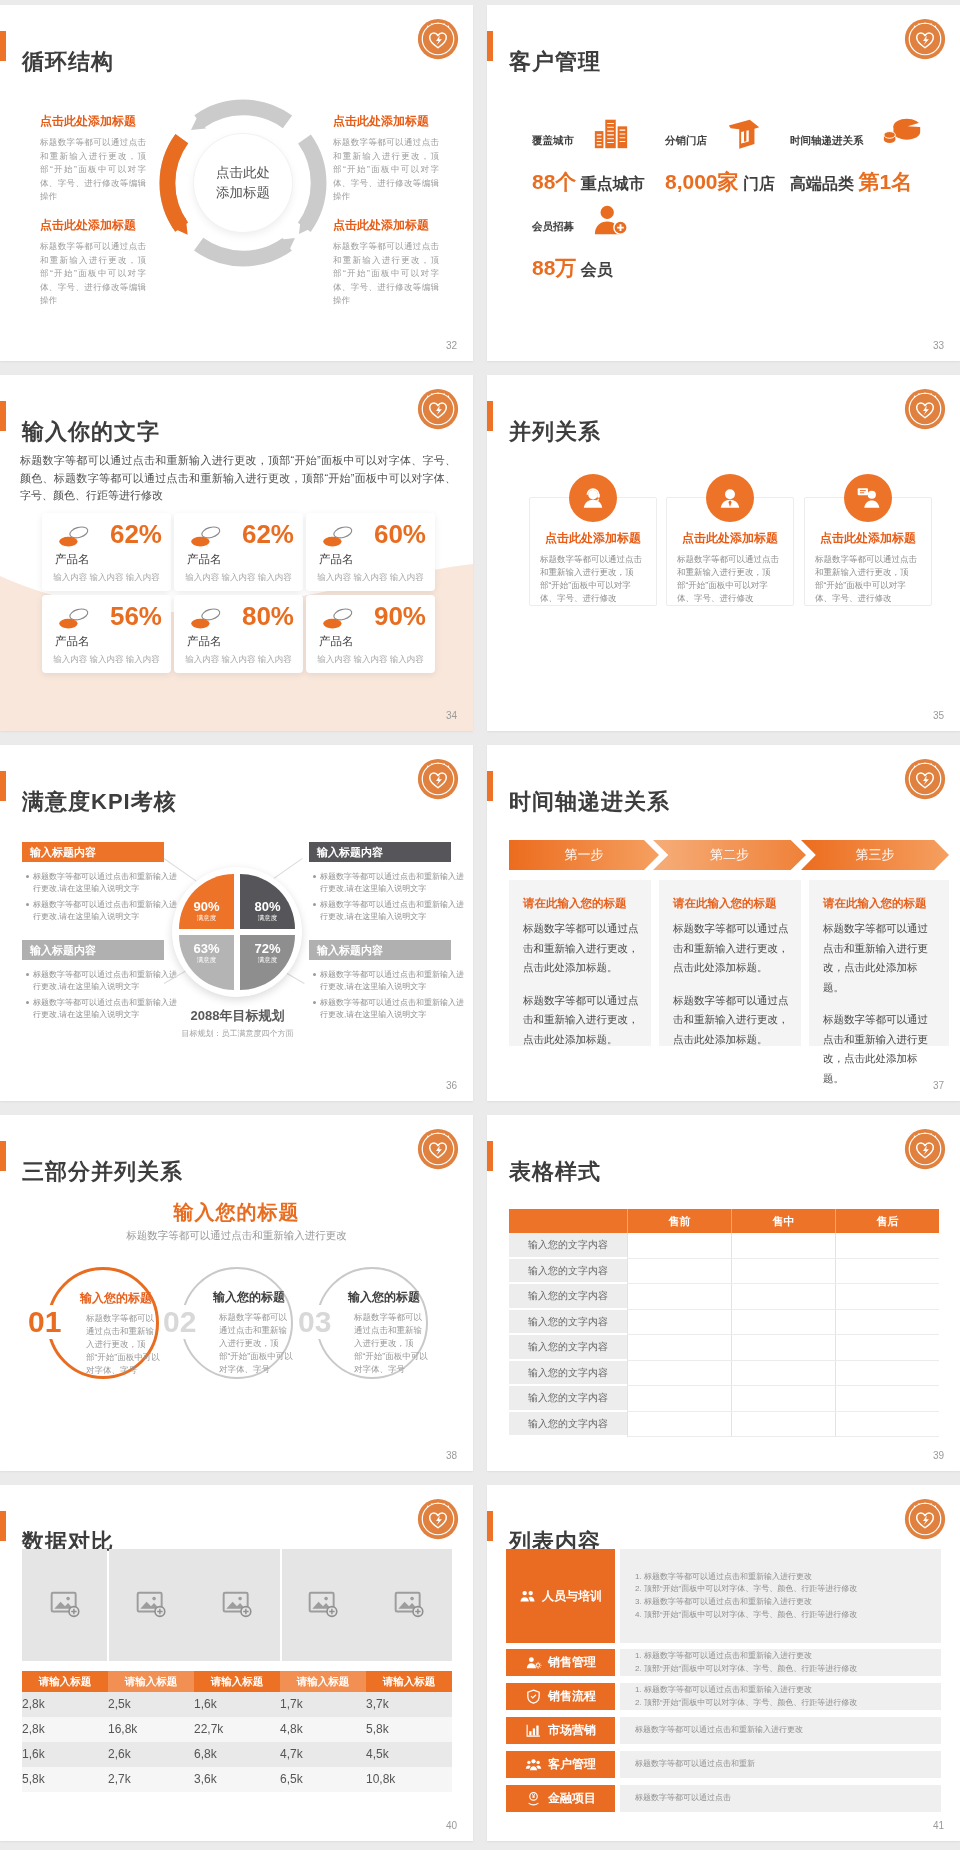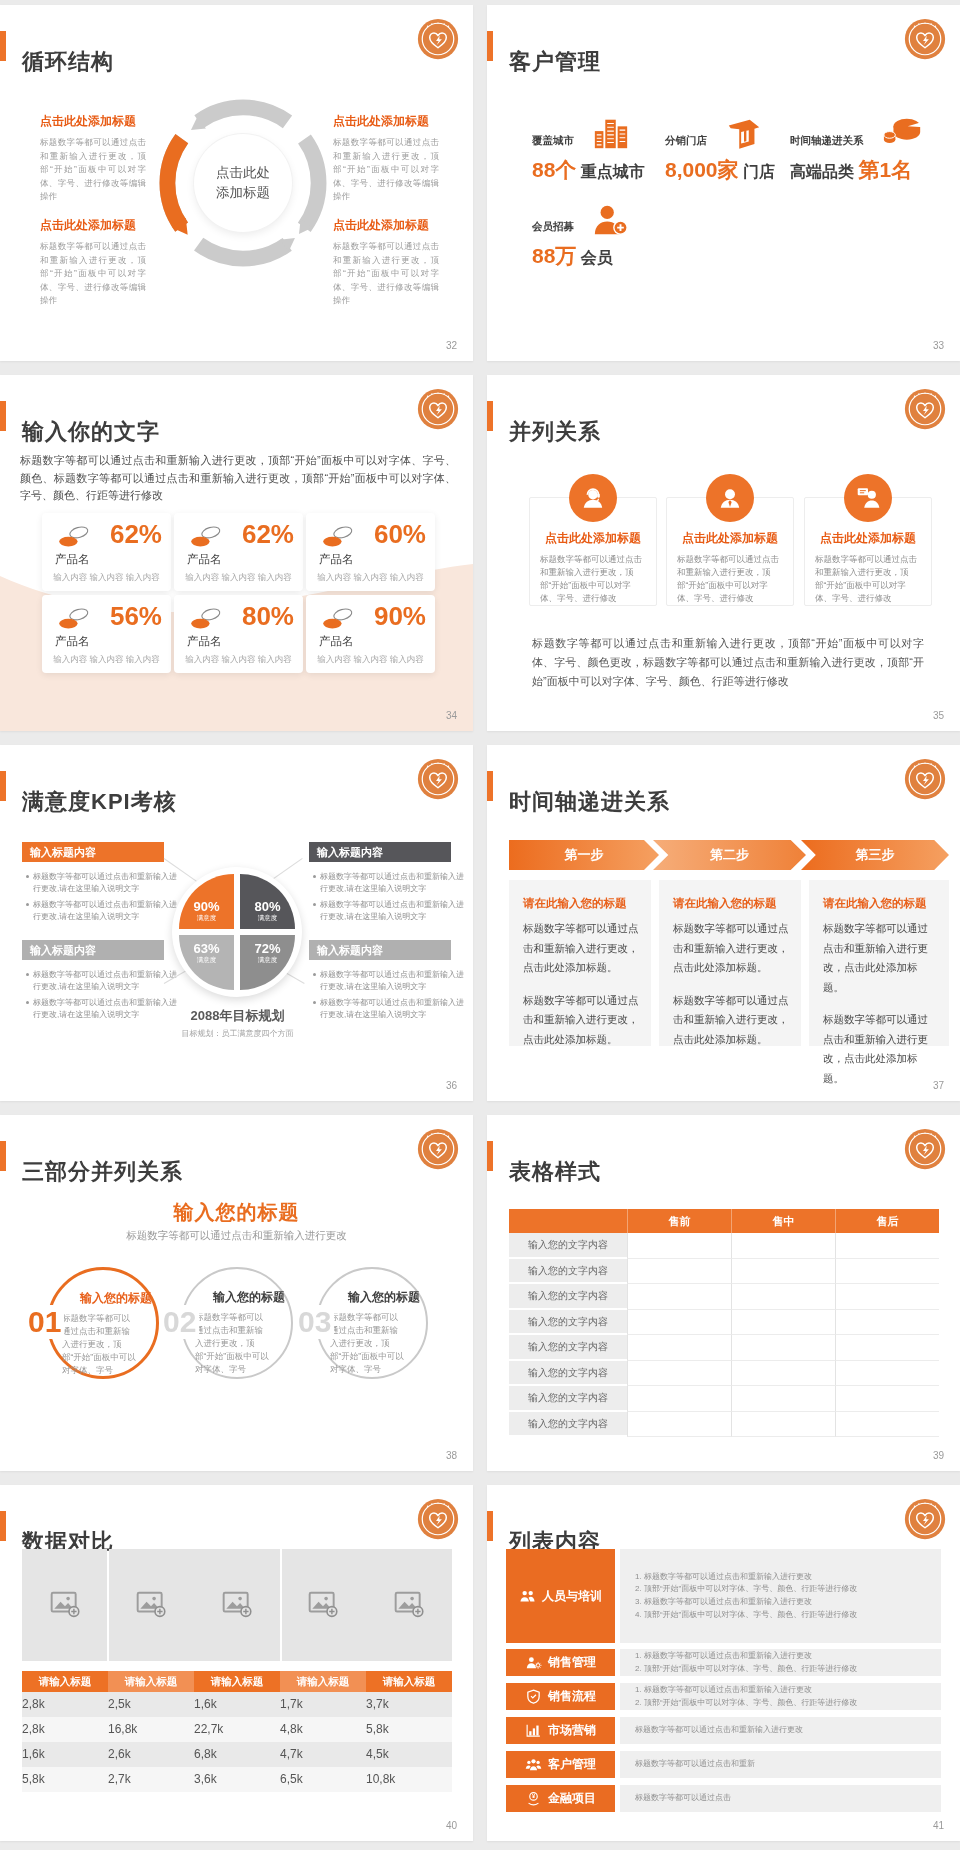--- a/index.html
+++ b/index.html
@@ -13,21 +13,21 @@
   
   .cyc-block{position:absolute;width:106px}
   .cyc-t{font-size:12px;font-weight:bold;color:#e85c15;margin-bottom:6px}
   .cyc-b{font-size:8.5px;color:#9b9b9b;line-height:13.5px;text-align:justify}
   .cycle-svg{position:absolute;left:138px;top:73px;width:210px;height:210px}
   .cyc-center{position:absolute;left:194px;top:129px;width:98px;height:98px;background:#fff;border-radius:50%;box-shadow:0 0 0 1px #f2f2f2,0 3px 8px rgba(0,0,0,.08);display:flex;flex-direction:column;align-items:center;justify-content:center;font-size:13.5px;color:#555;line-height:20px}
   
   .stat{position:absolute}
   .stat-top{display:flex;align-items:flex-end;gap:18px}
   .stat-label{font-size:10.5px;font-weight:bold;color:#3f3f3f;padding-bottom:3px;white-space:nowrap}
-  .stat-line{margin-top:5px;white-space:nowrap}
+  .stat-line{margin-top:17px;white-space:nowrap}
   .stat-val{font-size:21px;font-weight:bold;color:#e96d20}
   .stat-unit{font-size:16px;font-weight:bold;color:#3f3f3f}
   
   .intro{position:absolute;left:20px;top:66px;width:436px;font-size:11px;color:#4f4f4f;line-height:17.5px;text-align:justify}
   .wave{position:absolute;left:0;bottom:0;width:473px;height:175px}
   .p-card{position:absolute;width:129px;height:78px;background:#fff;border-radius:4px;box-shadow:0 2px 7px rgba(0,0,0,.08)}
   .p-card .jar{position:absolute;left:16px;top:11px;width:32px;height:24px}
   .p-card .pname{position:absolute;left:13px;top:39px;font-size:11.5px;color:#3c3c3c}
   .p-card .pct{position:absolute;right:9px;top:6px;font-size:26px;font-weight:bold;color:#e96d20}
   .p-card .psub{position:absolute;left:0;right:0;bottom:7px;text-align:center;font-size:8.5px;color:#a5a5a5}
@@ -50,42 +50,42 @@
   .quad .ql{font-size:6.5px}
   .q-tl{left:0;top:0;border-radius:100% 0 0 0;background:#ed7329;justify-content:flex-end;padding-bottom:6px;box-sizing:border-box}
   .q-tr{right:0;top:0;border-radius:0 100% 0 0;background:#56565a;justify-content:flex-end;padding-bottom:6px;box-sizing:border-box}
   .q-bl{left:0;bottom:0;border-radius:0 0 0 100%;background:#b4b4b4;justify-content:flex-start;padding-top:6px;box-sizing:border-box}
   .q-br{right:0;bottom:0;border-radius:0 0 100% 0;background:#8e8e8e;justify-content:flex-start;padding-top:6px;box-sizing:border-box}
   .kpi-cap{position:absolute;left:150px;top:262px;width:175px;text-align:center}
   .kpi-cap .c1{font-size:13px;font-weight:bold;color:#595959}
   .kpi-cap .c2{font-size:8px;color:#a3a3a3;margin-top:3px}
   .kline{position:absolute;width:42px;height:1px;background:#dcdcdc;transform-origin:left center}
   
-  .step-arrow{position:absolute;top:95px;height:30px;color:#fff;font-weight:bold;font-size:13px;display:flex;align-items:center;justify-content:center}
+  .step-arrow{position:absolute;top:95px;height:30px;color:#fff;font-weight:normal;font-size:13px;display:flex;align-items:center;justify-content:center}
   .sa1{left:22px;width:150px;clip-path:polygon(0 0,90% 0,100% 50%,90% 100%,0 100%);background:linear-gradient(90deg,#ec6c1e,#f5a061)}
   .sa2{left:166px;width:153px;clip-path:polygon(0 0,90% 0,100% 50%,90% 100%,0 100%,10% 50%);background:linear-gradient(90deg,#f6ad79,#ef8138)}
   .sa3{left:314px;width:148px;clip-path:polygon(0 0,90% 0,100% 50%,90% 100%,0 100%,10% 50%);background:linear-gradient(90deg,#ec6c1e,#f5a061)}
   .step-panel{position:absolute;top:135px;width:142px;height:166px;background:#f4f4f4;box-sizing:border-box;padding:16px 12px 0 14px}
   .sp-t{font-size:11.5px;font-weight:bold;color:#e8611c;margin-bottom:8px}
   .sp-b{font-size:10.5px;color:#4a4a4a;line-height:19.5px}
   .sp-b + .sp-b{margin-top:13px}
   
   .tri-head{position:absolute;left:0;right:0;top:84px;text-align:center;font-size:20px;font-weight:bold;color:#e96d20;letter-spacing:1px}
   .tri-sub{position:absolute;left:0;right:0;top:114px;text-align:center;font-size:10.5px;color:#9a9a9a}
   .tri-circle{position:absolute;top:152px;width:112px;height:112px;border-radius:50%;box-sizing:border-box;background:#fff}
   .tc1{left:47px;border:3px solid #e96d20}
   .tc2{left:181px;border:2px solid #c9c9c9}
   .tc3{left:316px;border:2px solid #c9c9c9}
   .tri-num{position:absolute;top:190px;font-size:30px;font-weight:bold;background:#fff;padding:0 3px;line-height:34px}
   .tn1{left:25px;color:#e96d20}
   .tn2{left:160px;color:#d8d8d8}
   .tn3{left:295px;color:#d8d8d8}
   .tct{position:absolute;left:30px;top:20px;font-size:12px;font-weight:bold;color:#3f3f3f}
   .tc1 .tct{color:#e8611c}
-  .tcb{position:absolute;left:12px;top:42px;width:74px;font-size:8.5px;color:#979797;line-height:13px}
+  .tcb{position:absolute;left:36px;top:42px;width:74px;font-size:8.5px;color:#979797;line-height:13px}
   
   .tbl{position:absolute;left:22px;top:94px;width:430px}
   .tbl-h{display:flex;height:24px;background:#ed7329}
   .tbl-h .hc{width:104px;line-height:24px;text-align:center;color:#fff;font-weight:bold;font-size:11px;border-left:1px solid rgba(255,255,255,.35);box-sizing:border-box}
   .tbl-h .hc0{width:118px;border-left:none}
   .tbl-r{display:flex;height:25.5px}
   .tbl-r .lc{width:118px;background:#ededed;color:#696969;font-size:10px;text-align:center;line-height:24px;border-bottom:2px solid #fff;box-sizing:border-box}
   .tbl-r .ec{width:104px;background:#fff;border-left:1px solid #e3e3e3;border-bottom:1px solid #ececec;box-sizing:border-box}
   
   .ph-block{position:absolute;top:64px;height:112px;background:#e5e5e5}
@@ -404,21 +404,20 @@
     </div>
     <div class="pl-card" style="left:317px">
       <div class="pl-ico">
           <svg width="26" height="26">
             <use href="#sym-presenter"></use>
           </svg>
         </div>
       <div class="pl-t">点击此处添加标题</div>
       <div class="pl-b">标题数字等都可以通过点击和重新输入进行更改，顶部“开始”面板中可以对字体、字号、进行修改</div>
     </div>
-    <p class="pl-foot">标题数字等都可以通过点击和重新输入进行更改，顶部“开始”面板中可以对字体、字号、颜色更改，标题数字等都可以通过点击和重新输入进行更改，顶部“开始”面板中可以对字体、字号、颜色、行距等进行修改</p>
     <div class="pagenum">35</div>
   </section>
 
   <section class="slide">
     <div class="accent"></div>
     <h1 class="s-title">满意度KPI考核</h1>
     <svg class="logo">
         <use href="#sym-logo"></use>
       </svg>
     <div class="kpi-bar" style="left:22px;top:97px;background:#ed7329">输入标题内容</div>

